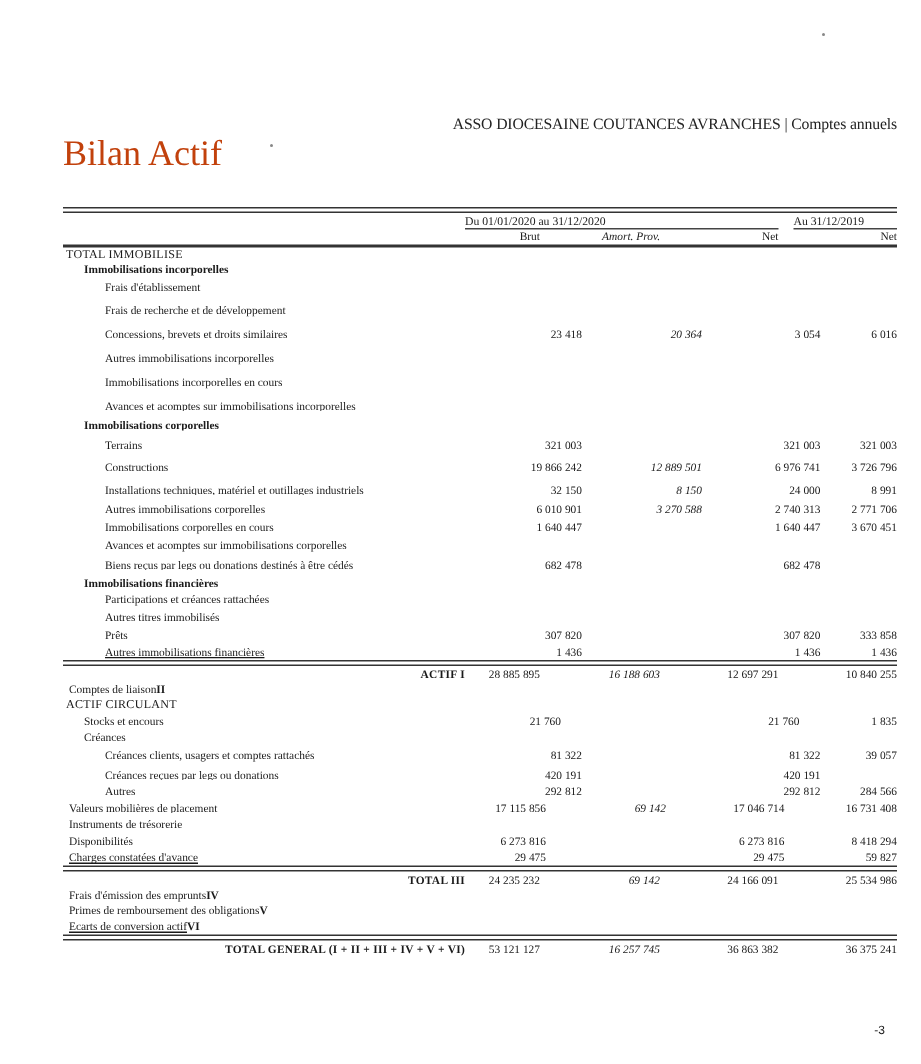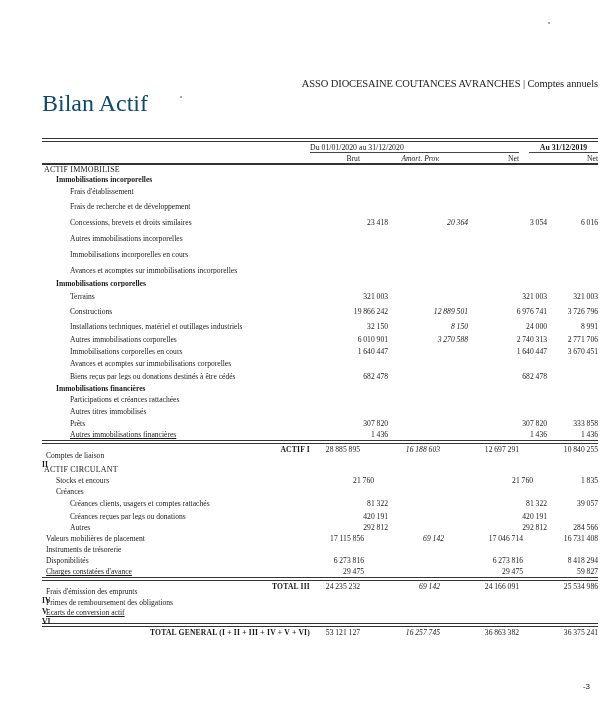--- a/index.html
+++ b/index.html
@@ -1,41 +1,41 @@
 <!DOCTYPE html>
 <html><head>
 <meta charset="utf-8">
 <style>
   html, body { margin: 0; padding: 0; background: #ffffff; }
   body { width: 614px; height: 709px; position: relative; overflow: hidden; color: #1a1a1a; font-family: "Liberation Serif", serif; }
   .org-header { position: absolute; top: 50px; right: 16px; font-family: Liberation Serif, serif; font-size: 10.5px; color: #222; letter-spacing: -0.1px; margin-top: 28px; }
-  .page-title { position: absolute; top: 74px; left: 42px; font-family: "Liberation Serif", serif; font-size: 24px; color: #0c4a6e; font-weight: normal; }
+  .page-title { position: absolute; top: 74px; left: 42px; font-family: "Liberation Serif", serif; font-size: 24px; color: #c2410c; font-weight: normal; }
   .sheet { position: absolute; top: 138px; left: 42px; width: 556px; font-size: 7.6px; }
   .rule-thick { height: 0; border-top: 2px solid #333; }
   .rule-double { height: 2px; border-top: 1px solid #333; border-bottom: 1px solid #333; }
   .hdr-row { display: flex; height: 11px; align-items: center; }
   .hdr-spacer { width: 268px; }
   .period { width: 209px; font-size: 7.8px; border-bottom: 1px solid #444; margin-left: 0; }
-  .prev { flex: 1; text-align: center; font-size: 7.8px; border-bottom: 1px solid #444; margin-left: 10px; font-weight: bold; }
-  .col-hdrs { display: flex; height: 10px; align-items: center; }
+  .prev { flex: 1; text-align: left; font-size: 7.8px; border-bottom: 1px solid #444; margin-left: 10px; }
+  .col-hdrs { display: flex; height: 10px; }
   .col-hdrs .lbl { width: 268px; }
   .cell { text-align: right; }
   .c-brut { width: 50px; }
   .c-amort { width: 80px; font-style: italic; }
   .c-net { width: 79px; }
   .c-prev { flex: 1; }
   .row { display: flex; align-items: center; line-height: 1; }
   .row .lbl { width: 268px; white-space: nowrap; overflow: hidden; }
   .h1 { padding-left: 2px; font-weight: normal; letter-spacing: 0.2px; font-size: 8px; }
   .h2 { padding-left: 14px; font-weight: bold; }
   .l3 { padding-left: 28px; }
   .total-row { display: flex; align-items: center; height: 10px; }
   .total-row .lbl { width: 268px; text-align: right; font-weight: bold; letter-spacing: 0.2px; }
   .roman-row { display: flex; align-items: center; height: 10.5px; }
-  .roman-row .lbl { width: 268px; display: flex; justify-content: flex-start; flex-direction: column; }
+  .roman-row .lbl { width: 268px; display: flex; justify-content: flex-start; }
   .roman-row .lbl .txt { padding-left: 14px; }
   .roman-row .lbl .rn { font-weight: bold; }
   .page-num { position: absolute; right: 24px; bottom: 18px; font-family: "Liberation Sans", sans-serif; font-size: 8px; }
   .speck { position: absolute; width: 2px; height: 2px; background: #888; border-radius: 1px; }
 </style>
 </head>
 <body>
 
 <div class="org-header">ASSO DIOCESAINE COUTANCES AVRANCHES | Comptes annuels</div>
 <h1 class="page-title">Bilan Actif</h1>
@@ -50,21 +50,21 @@
   <div class="col-hdrs">
     <div class="lbl"></div>
     <div class="cell c-brut">Brut</div>
     <div class="cell c-amort">Amort. Prov.</div>
     <div class="cell c-net">Net</div>
     <div class="cell c-prev">Net</div>
   </div>
   <div class="rule-thick"></div>
 
   <div class="row" style="height:10px">
-    <div class="lbl h1">ACTIF IMMOBILISE</div>
+    <div class="lbl h1">TOTAL IMMOBILISE</div>
   </div>
   <div class="row" style="height:10px">
     <div class="lbl h2">Immobilisations incorporelles</div>
   </div>
 
   <div class="row" style="height:14px">
     <div class="lbl l3">Frais d'établissement</div>
   </div>
   <div class="row" style="height:16px">
     <div class="lbl l3">Frais de recherche et de développement</div>

